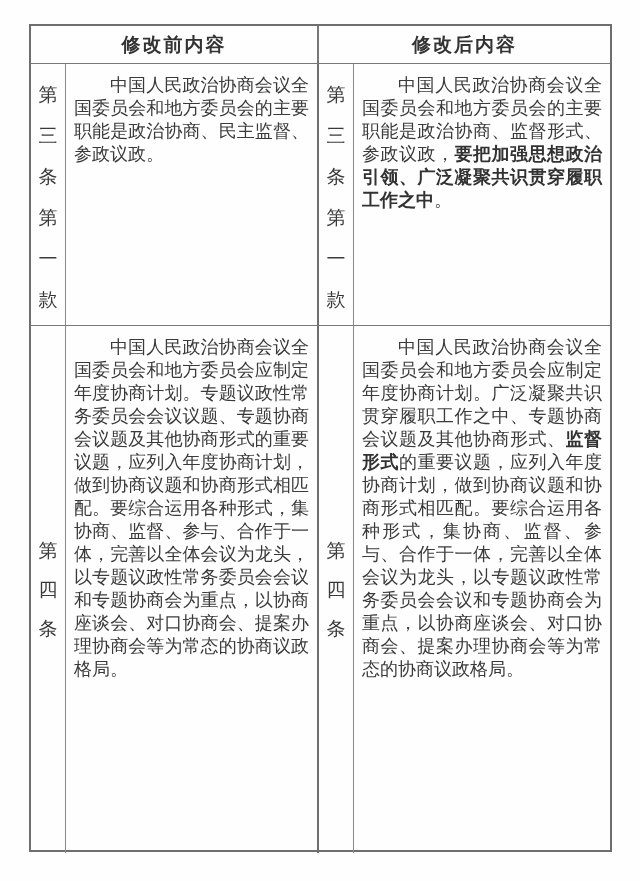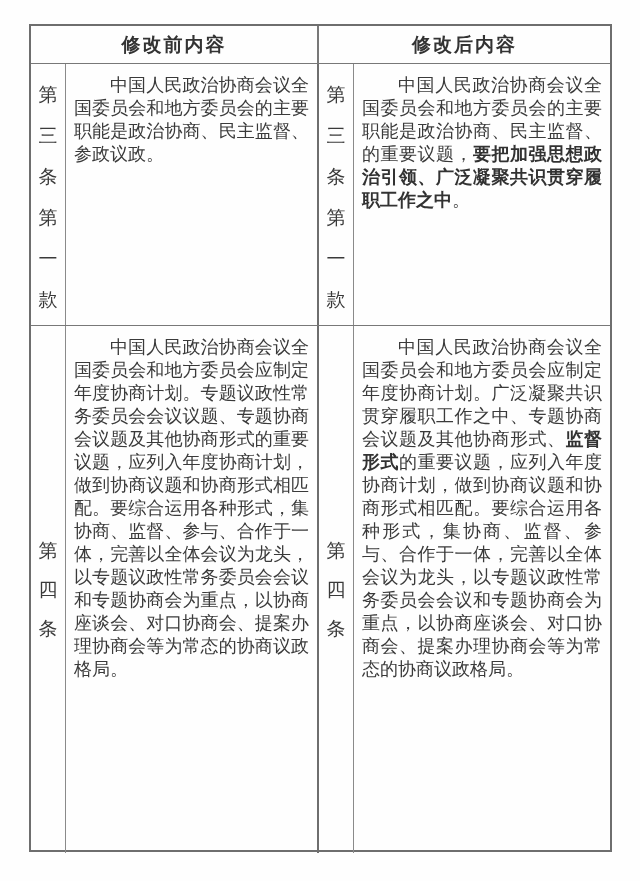--- a/index.html
+++ b/index.html
@@ -90,21 +90,21 @@
     </div>
     <div class="td-label label-top col-after-label">
         <div class="vchar">第</div>
         <div class="vchar">三</div>
         <div class="vchar">条</div>
         <div class="vchar">第</div>
         <div class="vchar">一</div>
         <div class="vchar">款</div>
       </div>
     <div class="td-content">
-      <p class="para"><span>中国人民政治协商会议全国委员会和地方委员会的主要职能是政治协商、民主监督、的重要议题，</span><span class="seg-bold">要把加强思想政治引领、广泛凝聚共识贯穿履职工作之中</span><span>。</span></p>
+      <p class="para"><span>中国人民政治协商会议全国委员会和地方委员会的主要职能是政治协商、监督形式、参政议政，</span><span class="seg-bold">要把加强思想政治引领、广泛凝聚共识贯穿履职工作之中</span><span>。</span></p>
     </div>
   </div>
 
   <div class="trow row-2">
     <div class="td-label label-center">
         <div class="vchar">第</div>
         <div class="vchar">四</div>
         <div class="vchar">条</div>
       </div>
     <div class="td-content">

